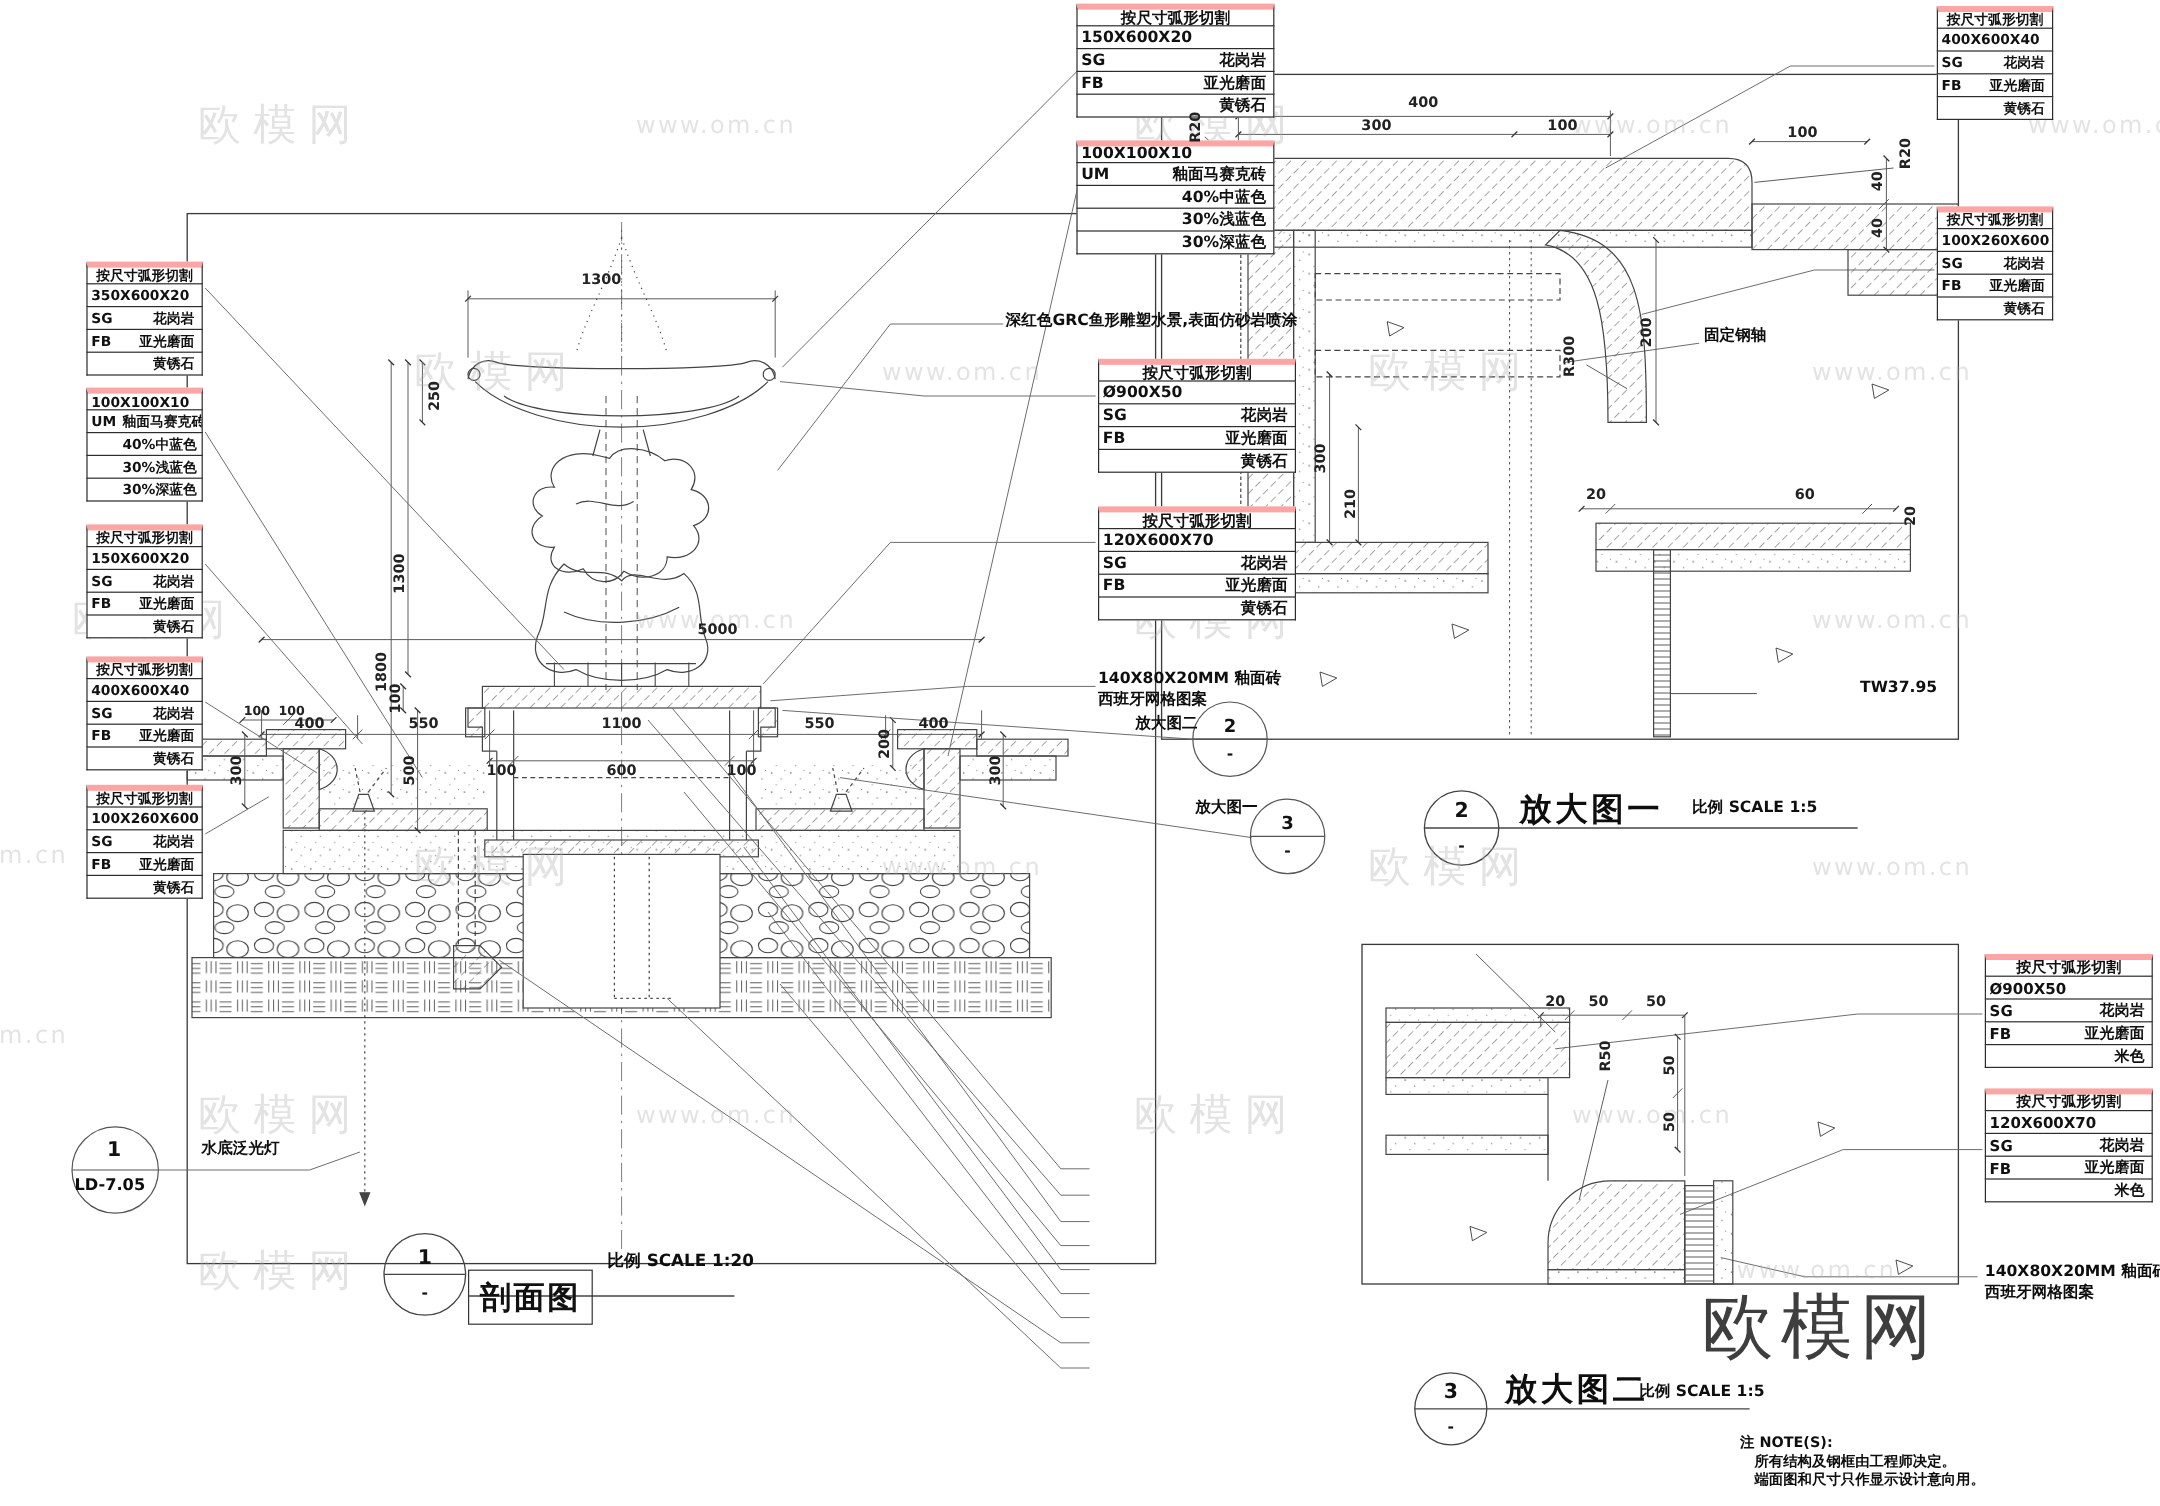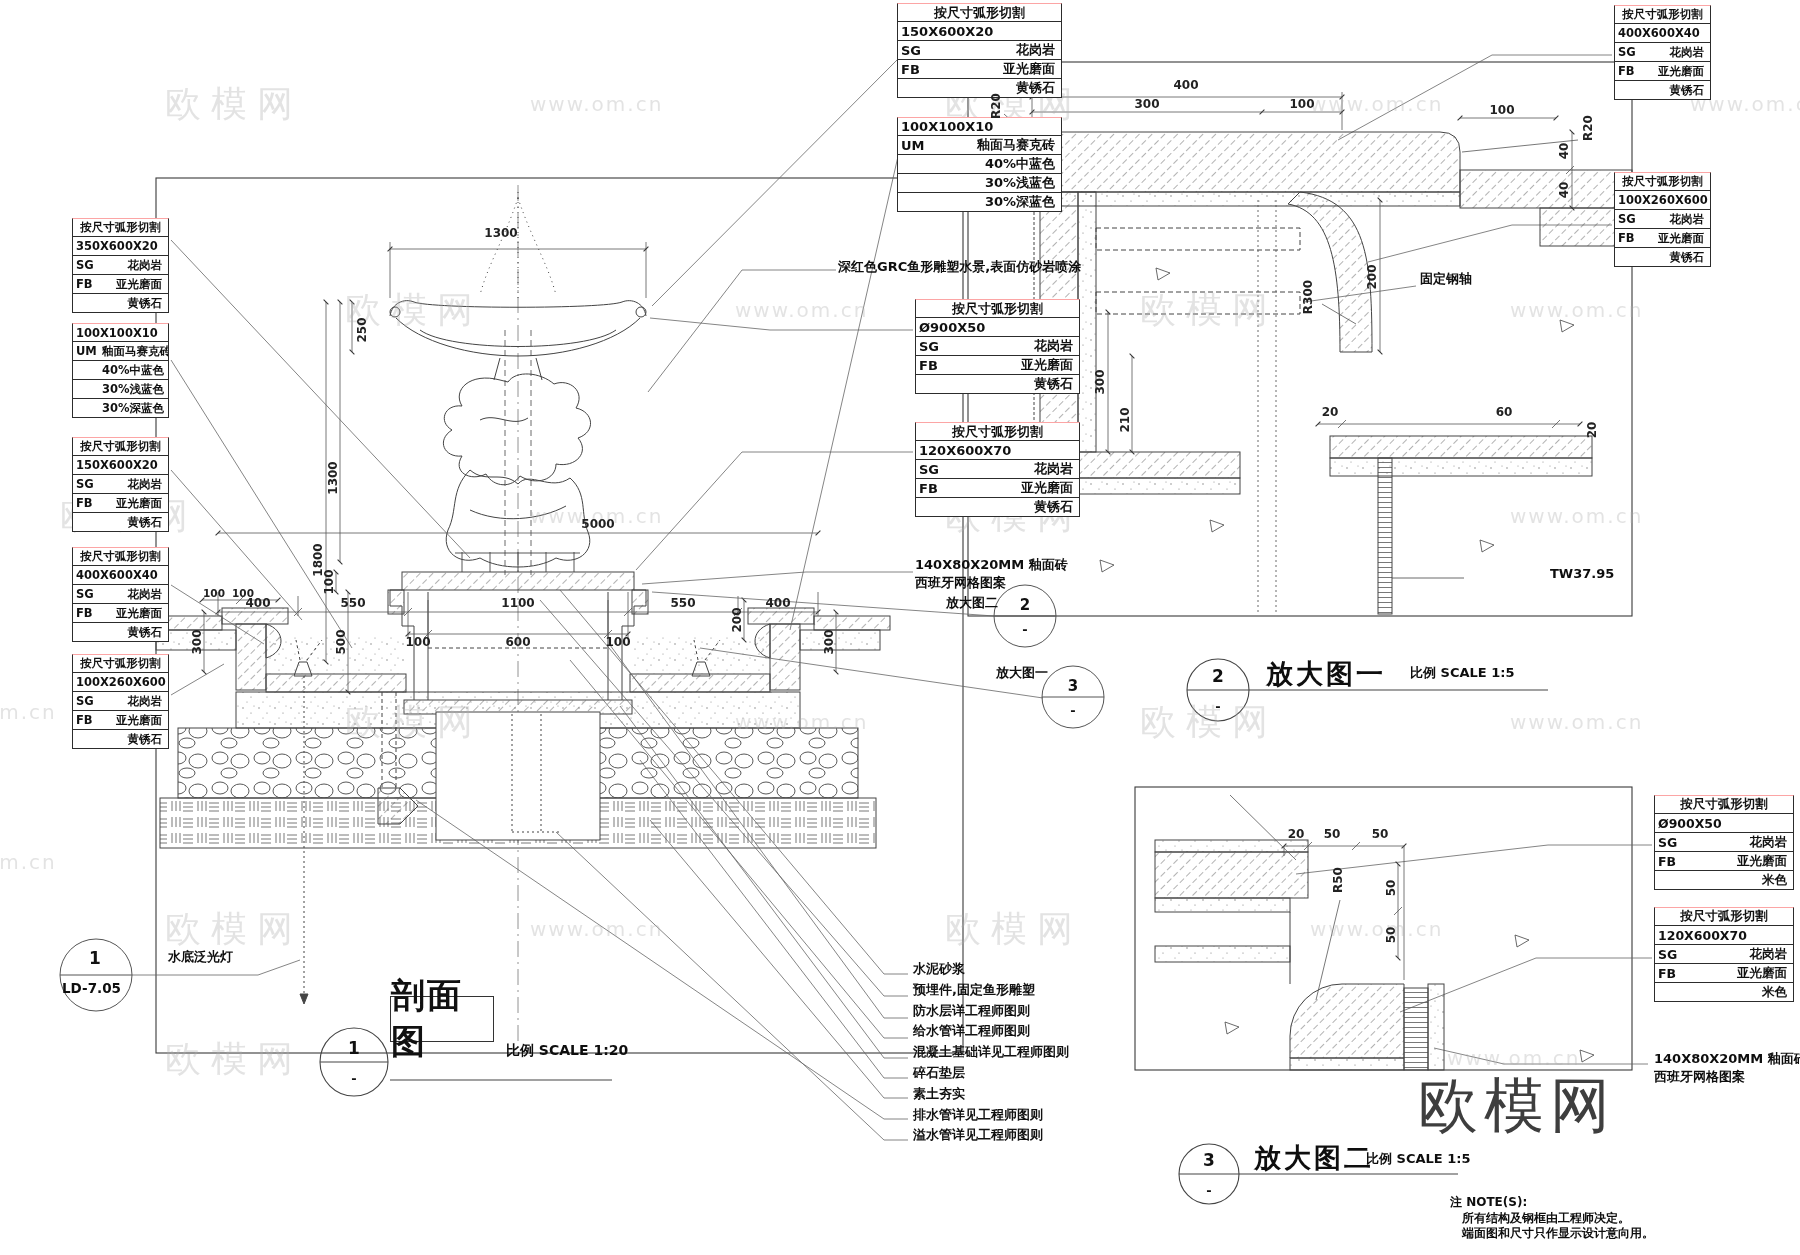--- a/index.html
+++ b/index.html
@@ -10,41 +10,41 @@
   
   .wm{position:absolute;font-weight:400;color:rgba(172,172,172,.34);pointer-events:none;white-space:nowrap}
   .wm.b{font-size:36px;letter-spacing:10px}
   .wm.u{font-size:20px;letter-spacing:2px}
   .wm.dark{color:#3e3e3e;font-size:60px;letter-spacing:6px}
 
   
   .callout{position:absolute;background:#fff;font-weight:700;color:#111}
   .callout .co-row{display:flex;align-items:center;box-sizing:border-box;height:19px;
       border:1px solid #2c2c2c;border-top:none;padding:0 3px;overflow:hidden;white-space:nowrap}
-  .callout .co-row:first-child{border-top:1px solid #fca5a5}
+  .callout .co-row:first-child{border-top:5px solid #fca5a5}
   .co-row[data-rt="h"]{justify-content:center}
   .co-row[data-rt="m"] .co-c{width:26px;flex:none;text-align:left}
   .co-row[data-rt="m"] .co-v{flex:1;text-align:right;padding-right:3px}
   .cw97{width:97px;font-size:11.5px}
   .cw140{width:140px;font-size:12.5px}
   .cw165{width:165px;font-size:13px}
 
   
   .dim{position:absolute;transform:translate(-50%,-50%);font-size:12px;font-weight:700;
        color:#222;white-space:nowrap;background:transparent}
   .dimr{transform:translate(-50%,-50%) rotate(-90deg)}
   .dim.sm{font-size:10.5px}
 
   
   .lbl{position:absolute;font-weight:700;color:#0e0e0e;white-space:nowrap;font-size:13px}
   .lbl.big{font-size:27px;letter-spacing:3px}
   .lbl.mid{font-size:14px}
   .bubble-no{position:absolute;transform:translate(-50%,-50%);font-weight:700;font-size:17px}
-  .title-box{position:absolute;left:390px;top:996px;width:102px;height:44px;border:1px solid #333;
-       display:flex;align-items:center;justify-content:center;font-size:34px;font-weight:700;letter-spacing:2px}
+  .title-box{position:absolute;left:390px;top:1058px;width:102px;height:44px;border:1px solid #333;
+       display:flex;align-items:center;justify-content:center;font-size:26px;font-weight:700;letter-spacing:2px}
   .notes{position:absolute;left:913px;top:959px;font-size:13px;font-weight:700;line-height:20.8px}
 </style>
 </head>
 <body>
 
 <div class="stage">
 
   <svg class="linework" viewBox="0 0 1800 1255">
     <defs>
       <pattern id="hat" width="9" height="9" patternUnits="userSpaceOnUse" patternTransform="rotate(45)">
@@ -645,31 +645,20 @@
   <span class="lbl" style="left:946px;top:594px">放大图二</span>
   <span class="bubble-no" style="left:1025px;top:605px;font-size:15px">2</span>
   <span class="bubble-no" style="left:1025px;top:629px;font-size:13px">-</span>
   <span class="lbl" style="left:996px;top:664px">放大图一</span>
   <span class="bubble-no" style="left:1073px;top:686px;font-size:15px">3</span>
   <span class="bubble-no" style="left:1073px;top:710px;font-size:13px">-</span>
   <span class="lbl" style="left:168px;top:948px">水底泛光灯</span>
   <span class="bubble-no" style="left:95px;top:958px">1</span>
   <span class="lbl" style="left:62px;top:980px;font-size:13.5px">LD-7.05</span>
 
-  <div class="notes">
-      <div>水泥砂浆</div>
-      <div>预埋件,固定鱼形雕塑</div>
-      <div>防水层详工程师图则</div>
-      <div>给水管详工程师图则</div>
-      <div>混凝土基础详见工程师图则</div>
-      <div>碎石垫层</div>
-      <div>素土夯实</div>
-      <div>排水管详见工程师图则</div>
-      <div>溢水管详见工程师图则</div>
-    </div>
 
   <span class="bubble-no" style="left:354px;top:1048px">1</span>
   <span class="bubble-no" style="left:354px;top:1078px;font-size:13px">-</span>
   <div class="title-box">剖面图</div>
   <span class="lbl mid" style="left:506px;top:1042px">比例 SCALE 1:20</span>
 
   <span class="dim" style="left:1186px;top:85px">400</span>
   <span class="dim" style="left:1147px;top:104px">300</span>
   <span class="dim" style="left:1302px;top:104px">100</span>
   <span class="dim dimr" style="left:996px;top:106px">R20</span>

